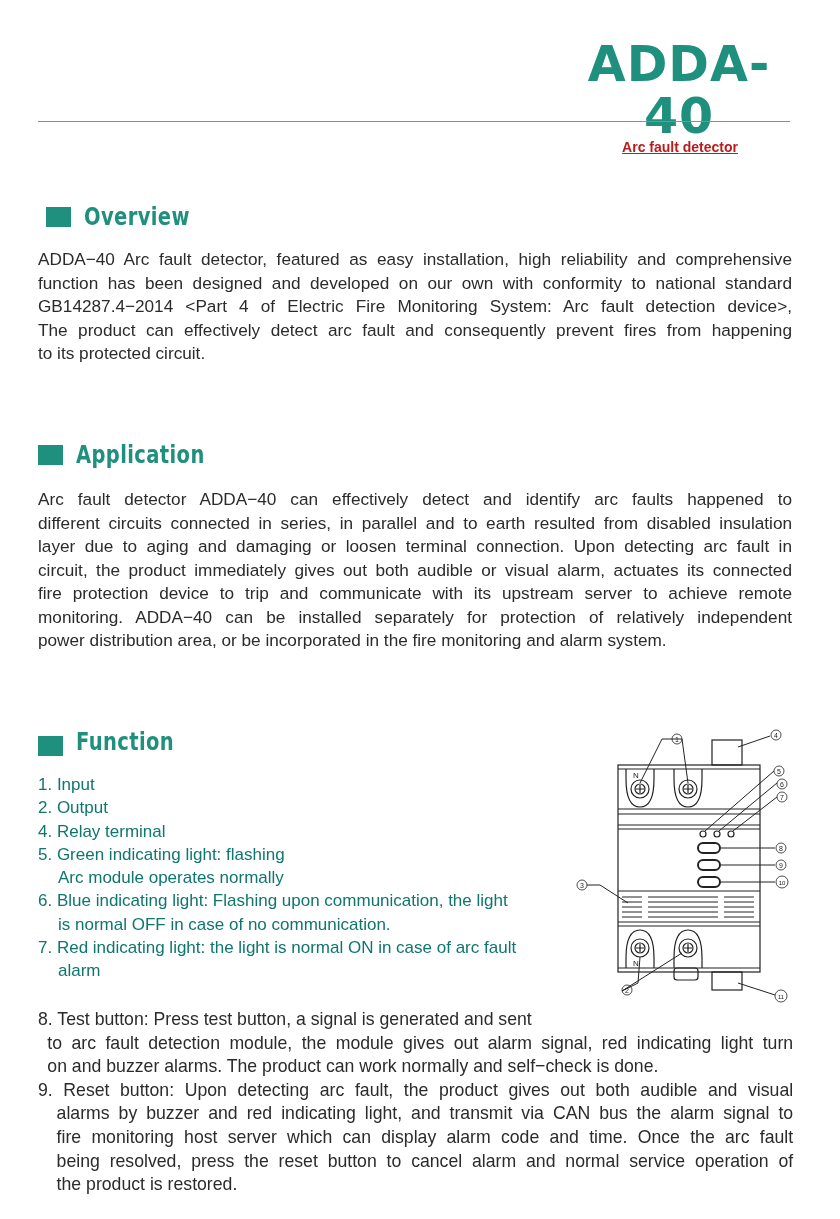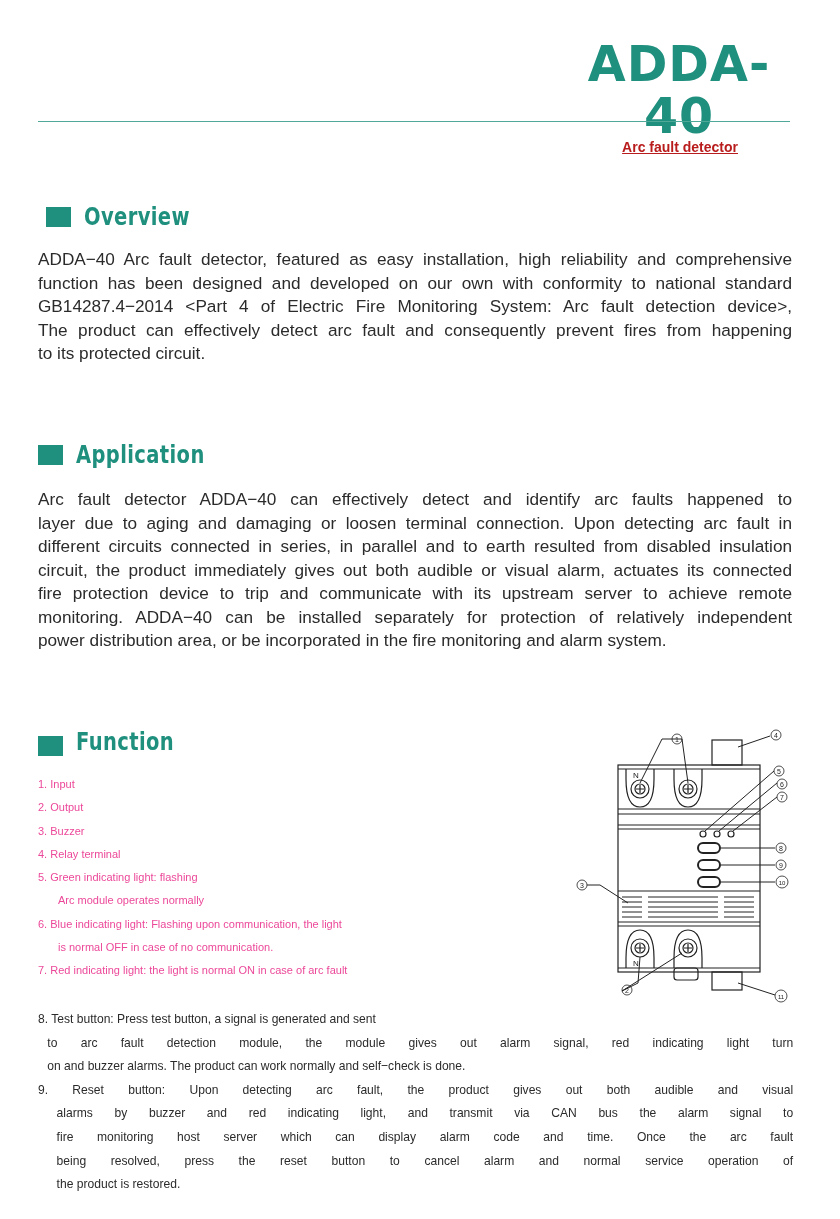--- a/index.html
+++ b/index.html
@@ -15,24 +15,24 @@
   .section-head { position: absolute; left: 38px; display: flex; align-items: center; }
   .section-head .sq { width: 25px; height: 20px; background: #1f8f7e; margin-right: 13px; }
   .section-head .ttl { font-family: "DejaVu Sans", sans-serif; font-weight: bold; font-size: 25px; color: #1f8f7e;
                        transform: scaleX(0.78); transform-origin: left center; letter-spacing: 0.5px; }
 
   .para { position: absolute; left: 38px; width: 754px; font-size: 17.2px; line-height: 23.5px;
           color: #2b2b2b; text-align: justify; }
   .para .ln { display: block; white-space: nowrap; text-align-last: justify; }
   .para .ln.last { text-align-last: left; }
 
-  .flist { position: absolute; left: 38px; top: 773px; font-size: 11px; line-height: 23.3px; color: #ec4899; }
+  .flist { position: absolute; left: 38px; top: 773px; font-size: 17px; line-height: 23.3px; color: #0f766e; }
   .flist .ln { display: block; white-space: nowrap; }
   .flist .ind { padding-left: 20px; }
-  .flist2 { position: absolute; left: 38px; top: 1007px; width: 754px; font-size: 13px; line-height: 23.6px; color: #2b2b2b; }
+  .flist2 { position: absolute; left: 38px; top: 1007px; width: 754px; font-size: 19px; line-height: 23.6px; color: #2b2b2b; }
   .flist2 .ln { display: block; white-space: nowrap; text-align: justify; text-align-last: justify; }
   .flist2 .ln.last { text-align-last: left; }
   .flist2 .i8 { padding-left: 10px; }
   .flist2 .i9 { padding-left: 20px; }
   .flist2 .narrow { transform: scaleX(0.93); transform-origin: left center; width: 812px; }
 
   .diagram { position: absolute; left: 570px; top: 725px; width: 240px; height: 280px; }
 </style>
 </head>
 <body>
@@ -54,43 +54,43 @@
   <span class="ln">The  product  can effectively detect arc fault  and consequently prevent fires from happening</span>
   <span class="ln last">to its protected circuit.</span>
 </div>
 
 <div class="section-head" style="top:440px;">
   <span class="sq"></span>
   <span class="ttl">Application</span>
 </div>
 <div class="para" style="top:488px;">
   <span class="ln">Arc  fault detector  ADDA−40  can effectively detect  and identify arc faults happened  to</span>
+  <span class="ln">different circuits connected in series, in parallel and to earth resulted from disabled insulation</span>
   <span class="ln">layer  due  to  aging  and damaging or loosen terminal connection. Upon detecting arc fault in</span>
-  <span class="ln">different circuits connected in series, in parallel and to earth resulted from disabled insulation</span>
   <span class="ln">circuit, the product immediately gives out both audible or visual alarm, actuates its connected</span>
   <span class="ln">fire protection device to trip and communicate with its upstream server  to  achieve remote</span>
   <span class="ln">monitoring.  ADDA−40  can  be installed separately  for  protection  of  relatively independent</span>
   <span class="ln last">power distribution area, or be incorporated in the fire monitoring and alarm system.</span>
 </div>
 
 <div class="section-head" style="top:727px;align-items:flex-end;">
   <span class="sq"></span>
   <span class="ttl">Function</span>
 </div>
 
 <div class="flist">
   <span class="ln">1. Input</span>
   <span class="ln">2. Output</span>
-  <span class="ln">3. Buzzer</span>
   <span class="ln">4. Relay terminal</span>
   <span class="ln">5. Green indicating light: flashing</span>
   <span class="ln ind">Arc module operates normally</span>
   <span class="ln">6. Blue indicating light: Flashing upon communication, the light</span>
   <span class="ln ind">is normal OFF in case of no communication.</span>
   <span class="ln">7. Red indicating light: the light is normal ON in case of arc fault</span>
+  <span class="ln ind">alarm</span>
 </div>
 
 <div class="flist2">
   <div class="narrow">
     <span class="ln last">8. Test button: Press test button, a signal is generated and sent</span>
     <span class="ln i8">to  arc fault detection  module,  the module gives  out alarm signal, red indicating light turn</span>
     <span class="ln i8 last">on and buzzer alarms. The product can work normally and self−check is done.</span>
     <span class="ln">9. Reset button:  Upon  detecting  arc fault,  the  product  gives out  both  audible  and  visual</span>
     <span class="ln i9">alarms by buzzer and red indicating light,  and transmit  via CAN bus the alarm signal to</span>
     <span class="ln i9">fire  monitoring  host  server  which can display alarm code and time. Once the arc fault</span>

